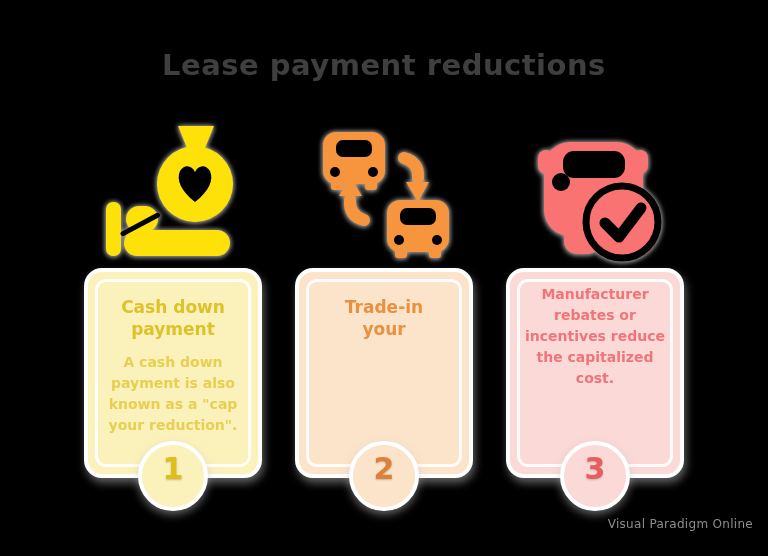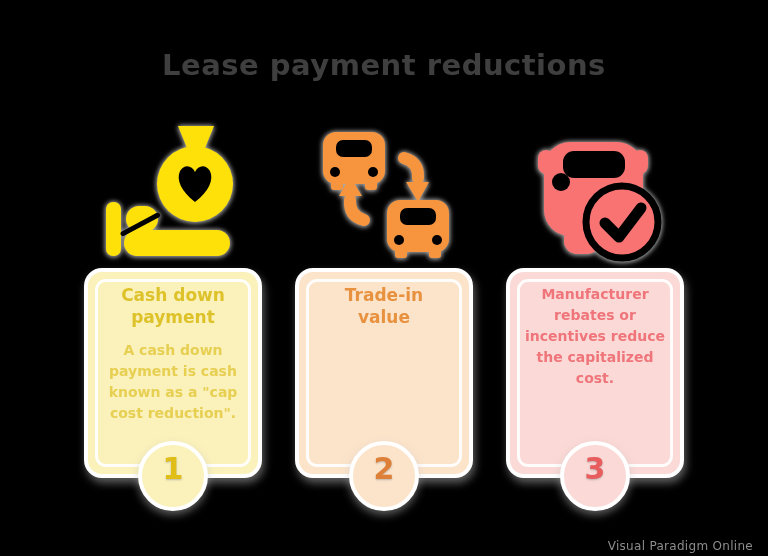--- a/index.html
+++ b/index.html
@@ -30,21 +30,21 @@
     border-radius:18px;
     box-shadow:2px 5px 9px rgba(190,190,190,.5);
   }
   .card-inner{
     position:absolute;inset:7px;
     border:3.5px solid rgba(255,255,255,.92);
     border-radius:11px;
     pointer-events:none;
   }
   .card h2{
-    margin:12px auto 0 auto;max-width:122px;
+    margin:24px auto 0 auto;max-width:122px;
     text-align:center;font-size:17px;line-height:1.3;
     color:var(--title);
   }
   .card p{
     margin:12px auto 0 auto;max-width:150px;
     text-align:center;font-size:14px;line-height:1.5;font-weight:700;
     color:var(--body);
   }
   .num-circle{
     position:absolute;left:50%;bottom:-37px;transform:translateX(-50%);
@@ -53,21 +53,21 @@
     border:4px solid #fff;border-radius:50%;
     box-shadow:0 4px 8px rgba(185,185,185,.5);
     display:flex;align-items:flex-start;justify-content:center;
   }
   .num-circle span{
     font-size:30px;font-weight:700;color:var(--num);
     margin-top:6px;
     text-shadow:0 1px 2px rgba(150,150,150,.6);
   }
   .watermark{
-    position:absolute;right:15px;bottom:3px;
+    position:absolute;right:15px;bottom:25px;
     font-size:12px;color:#8c8c8c;letter-spacing:.3px;
   }
 </style>
 </head>
 <body style="background: rgb(0, 0, 0);">
 
 <div class="stage">
 
   <div class="main-title" style="--title-color: #3f3f3f;">Lease payment reductions</div>
 
@@ -88,21 +88,21 @@
         </g>
 
         <rect x="20" y="104" width="44" height="5" rx="2.5" fill="#000" transform="rotate(-28 42 106)"></rect>
 
         <path d="M97,84 C83,73 78,62 82,53 C86,46 94,47 97,54 C100,47 108,46 112,53 C116,62 111,73 97,84 Z" fill="#000"></path>
       </svg>
     </div>
     <section class="card">
       <div class="card-inner"></div>
       <h2>Cash down payment</h2>
-      <p>A cash down payment is cash known as a "cap cost reduction".</p>
+      <p>A cash down payment is also known as a "cap your reduction".</p>
       <div class="num-circle">
         <span>1</span>
       </div>
     </section>
   </div>
 
   <div class="col" style="left: 295px; --bg: #FCE4CB; --title: #E8913F; --body: #EC9E54; --num: #DE8038; --icon: #F6953E;">
     <div class="icon-wrap">
       <svg width="150" height="142" viewBox="0 0 150 142">
         <g fill="var(--icon)">
@@ -126,21 +126,21 @@
         <circle cx="26" cy="54" r="5" fill="#000"></circle>
         <circle cx="64" cy="54" r="5" fill="#000"></circle>
 
         <rect x="91" y="90" width="36" height="17" rx="7" fill="#000"></rect>
         <circle cx="90" cy="122" r="5" fill="#000"></circle>
         <circle cx="128" cy="122" r="5" fill="#000"></circle>
       </svg>
     </div>
     <section class="card">
       <div class="card-inner"></div>
-      <h2>Trade-in value</h2>
+      <h2>Trade-in your</h2>
       <div class="num-circle">
         <span>2</span>
       </div>
     </section>
   </div>
 
   <div class="col" style="left: 506px; --bg: #FAD9D6; --title: #ED5F64; --body: #EF757A; --num: #E85D5D; --icon: #F97373;">
     <div class="icon-wrap">
       <svg width="150" height="145" viewBox="0 0 150 145">
         <g fill="var(--icon)">

